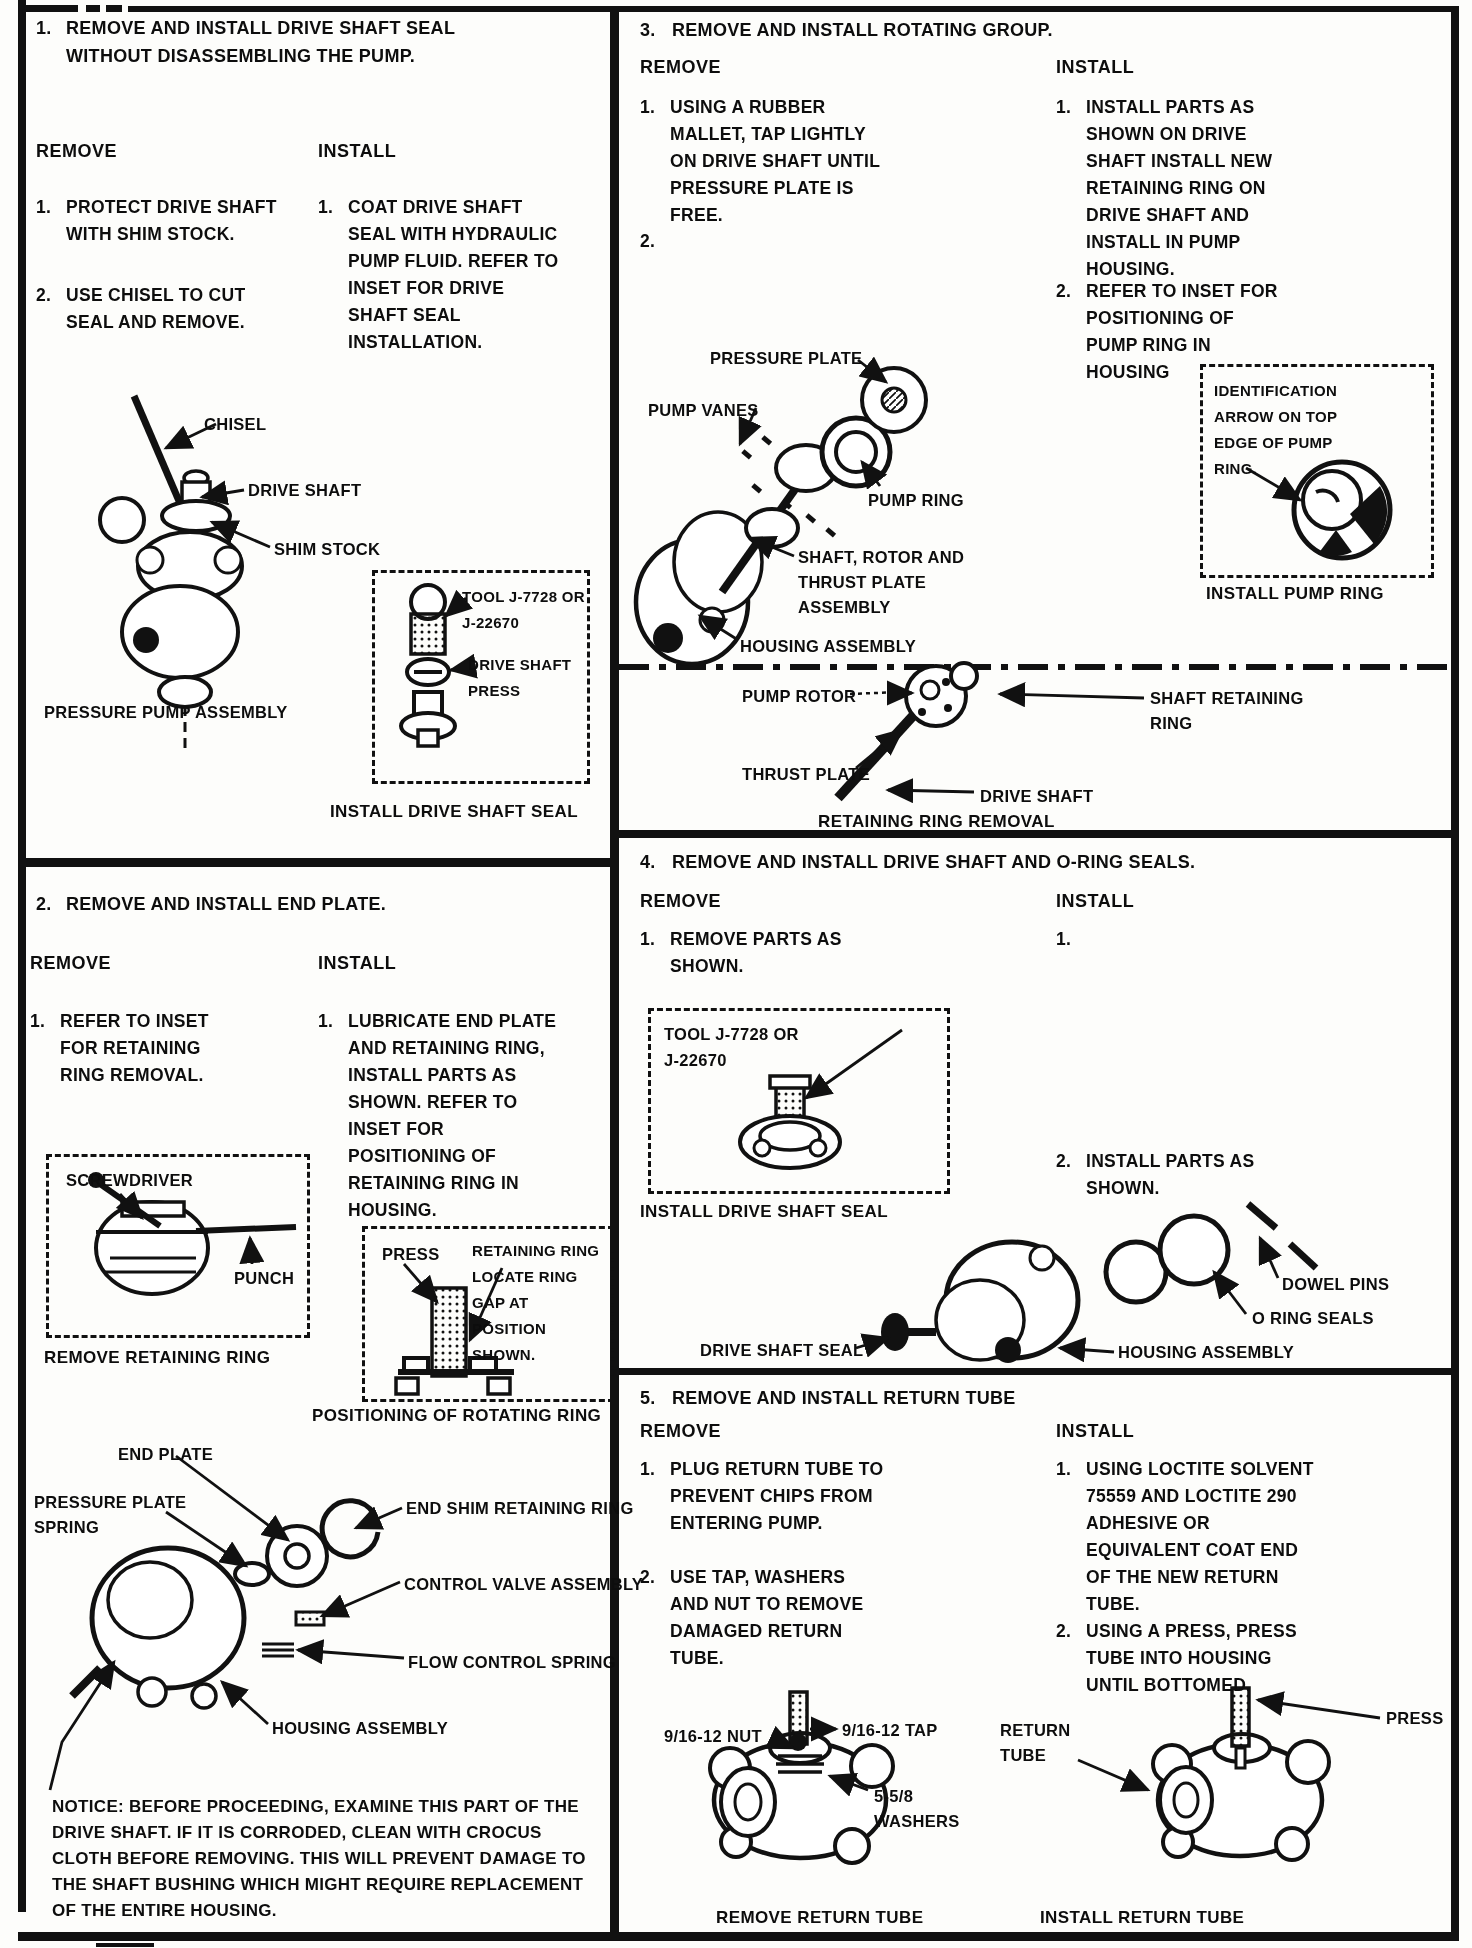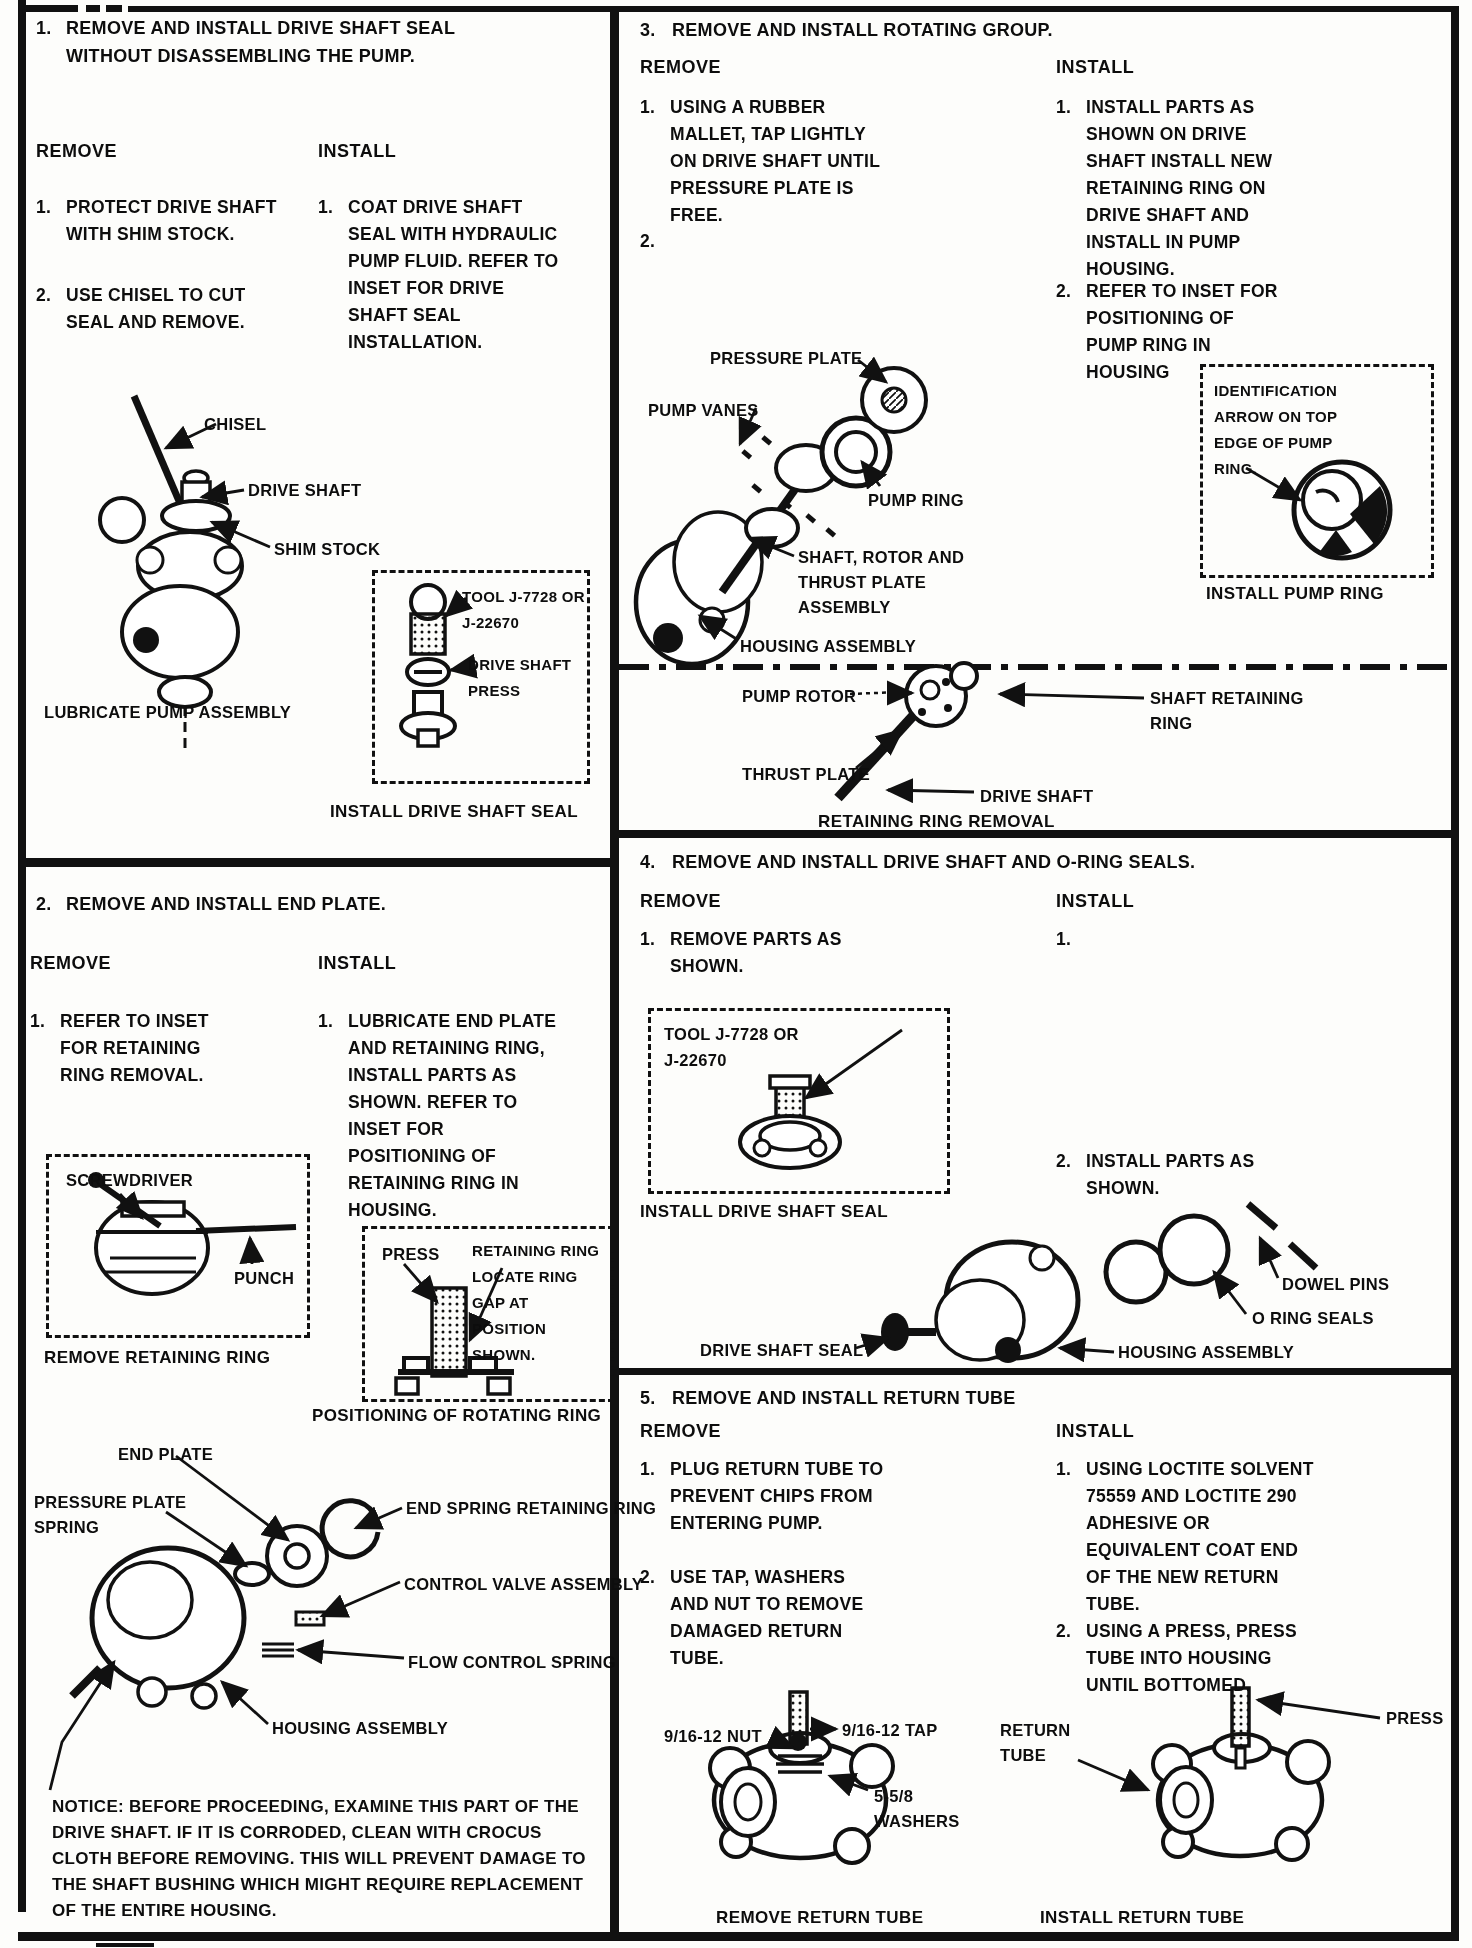--- a/index.html
+++ b/index.html
@@ -254,21 +254,21 @@
     <span class="tx" style="width:218px">USE CHISEL TO CUT SEAL AND REMOVE.</span>
   </div>
   <div class="t step" style="left:318px;top:194px">
     <span class="n">1.</span>
     <span class="tx" style="width:218px">COAT DRIVE SHAFT SEAL WITH HYDRAULIC PUMP FLUID. REFER TO INSET FOR DRIVE SHAFT SEAL INSTALLATION.</span>
   </div>
 
   <div class="t lbl" style="left:204px;top:412px">CHISEL</div>
   <div class="t lbl" style="left:248px;top:478px">DRIVE SHAFT</div>
   <div class="t lbl" style="left:274px;top:537px">SHIM STOCK</div>
-  <div class="t lbl" style="left:44px;top:700px">LUBRICATE PUMP ASSEMBLY</div>
+  <div class="t lbl" style="left:44px;top:700px">PRESSURE PUMP ASSEMBLY</div>
 
   <div class="inset" style="left:372px;top:570px;width:212px;height:208px"></div>
   <div class="t small" style="left:462px;top:584px">TOOL J-7728 OR</div>
   <div class="t small" style="left:462px;top:610px">J-22670</div>
   <div class="t small" style="left:468px;top:652px">DRIVE SHAFT</div>
   <div class="t small" style="left:468px;top:678px">PRESS</div>
   <div class="t cap" style="left:330px;top:800px">INSTALL DRIVE SHAFT SEAL</div>
 
   <div class="t h" style="left:36px;top:890px">2.</div>
   <div class="t h" style="left:66px;top:890px;width:500px">REMOVE AND INSTALL END PLATE.</div>
@@ -289,21 +289,21 @@
   <div class="t lbl" style="left:234px;top:1266px">PUNCH</div>
   <div class="t cap" style="left:44px;top:1346px">REMOVE RETAINING RING</div>
 
   <div class="inset" style="left:362px;top:1226px;width:246px;height:170px"></div>
   <div class="t lbl" style="left:382px;top:1242px">PRESS</div>
   <div class="t small" style="left:472px;top:1238px;width:134px">RETAINING RING LOCATE RING GAP AT POSITION SHOWN.</div>
   <div class="t cap" style="left:312px;top:1404px">POSITIONING OF ROTATING RING</div>
 
   <div class="t lbl" style="left:118px;top:1442px">END PLATE</div>
   <div class="t lbl" style="left:34px;top:1490px;width:170px">PRESSURE PLATE SPRING</div>
-  <div class="t lbl" style="left:406px;top:1496px;width:260px">END SPRING RETAINING RING</div>
+  <div class="t lbl" style="left:406px;top:1496px;width:260px">END SHIM RETAINING RING</div>
   <div class="t lbl" style="left:404px;top:1572px;width:250px">CONTROL VALVE ASSEMBLY</div>
   <div class="t lbl" style="left:408px;top:1650px;width:220px">FLOW CONTROL SPRING</div>
   <div class="t lbl" style="left:272px;top:1716px;width:200px">HOUSING ASSEMBLY</div>
   <div class="t notice" style="left:52px;top:1794px;width:548px">NOTICE: BEFORE PROCEEDING, EXAMINE THIS PART OF THE DRIVE SHAFT. IF IT IS CORRODED, CLEAN WITH CROCUS CLOTH BEFORE REMOVING. THIS WILL PREVENT DAMAGE TO THE SHAFT BUSHING WHICH MIGHT REQUIRE REPLACEMENT OF THE ENTIRE HOUSING.</div>
 
   <div class="t h" style="left:640px;top:16px">3.</div>
   <div class="t h" style="left:672px;top:16px;width:560px">REMOVE AND INSTALL ROTATING GROUP.</div>
   <div class="t sub" style="left:640px;top:56px">REMOVE</div>
   <div class="t sub" style="left:1056px;top:56px">INSTALL</div>
 

